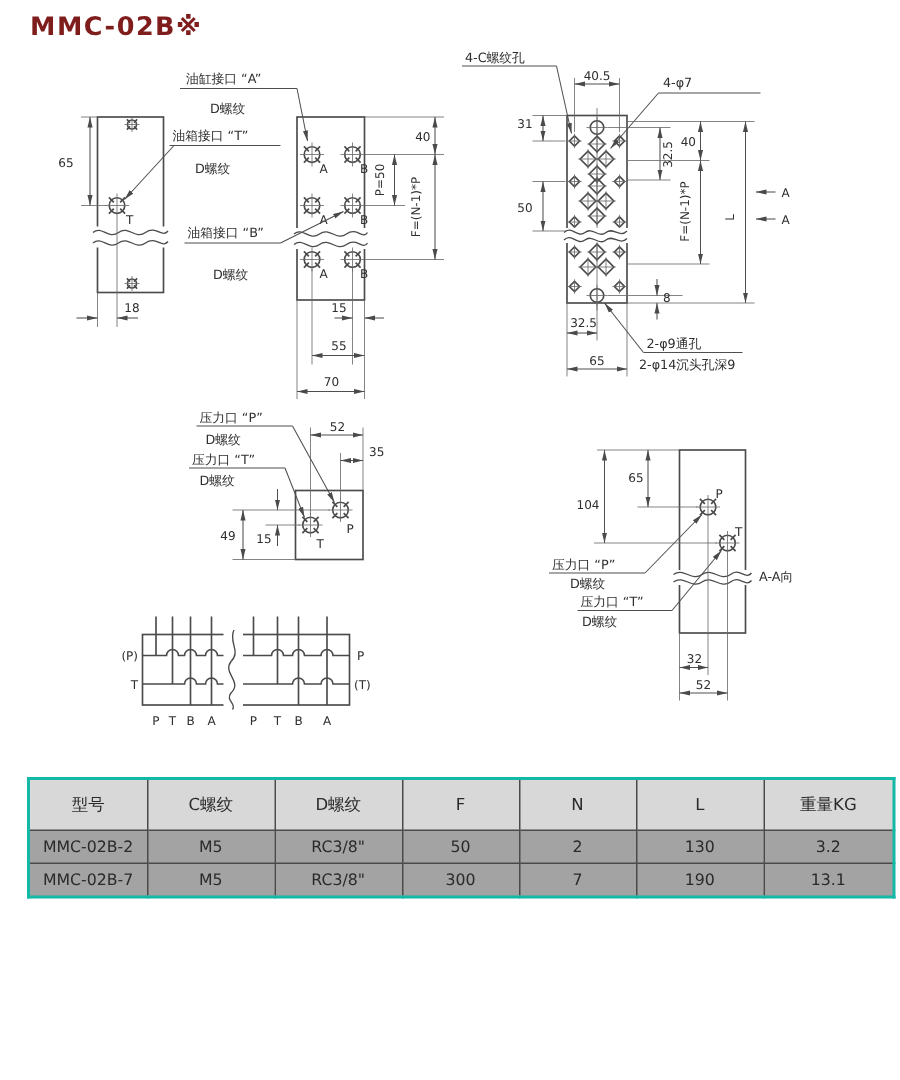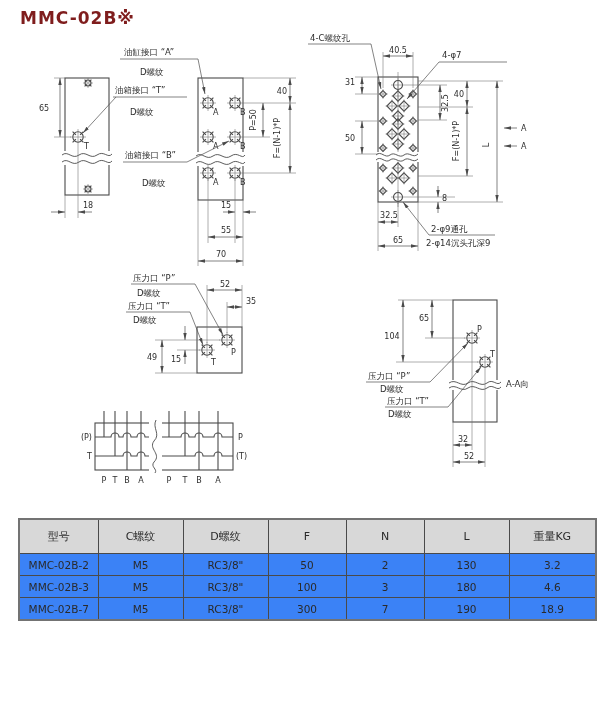--- a/index.html
+++ b/index.html
@@ -14,25 +14,25 @@
   .ext{stroke:#6a6a6a;stroke-width:.55;fill:none;}
   .brk{stroke:#4a4a4a;stroke-width:.9;fill:none;}
   .wh{fill:#ffffff;stroke:none;}
   .dt{font-size:8px;}
   .ct{font-size:8.5px;}
   .pl{font-size:8px;}
   .mid{text-anchor:middle;}
   .end{text-anchor:end;}
   
   #spec-table{left:18px;top:518px;width:577px;border-collapse:collapse;
-      border:2px solid #737373;table-layout:fixed;}
+      border:2px solid #14b8a6;table-layout:fixed;}
   #spec-table th,#spec-table td{border:1.4px solid #4a4a4a;text-align:center;
       font-size:10.5px;color:#2a2a2a;padding:0;}
   #spec-table th{height:33px;background:#d8d8d8;font-weight:normal;font-size:11px;}
-  #spec-table td{height:21px;background:#3b82f6;}
+  #spec-table td{height:21px;background:#a3a3a3;}
 </style>
 </head>
 <body>
 
 <svg width="0" height="0" class="abs" aria-hidden="true">
   <defs>
     <marker id="arw" markerWidth="8" markerHeight="5" refX="7" refY="2" orient="auto-start-reverse" markerUnits="userSpaceOnUse">
       <path d="M0,0.3 L7,2 L0,3.7 Z" fill="#4a4a4a"></path>
     </marker>
 
@@ -486,31 +486,22 @@
     <tr>
       <td>MMC-02B-2</td>
       <td>M5</td>
       <td>RC3/8"</td>
       <td>50</td>
       <td>2</td>
       <td>130</td>
       <td>3.2</td>
     </tr>
     <tr>
-      <td>MMC-02B-3</td>
-      <td>M5</td>
-      <td>RC3/8"</td>
-      <td>100</td>
-      <td>3</td>
-      <td>180</td>
-      <td>4.6</td>
-    </tr>
-    <tr>
       <td>MMC-02B-7</td>
       <td>M5</td>
       <td>RC3/8"</td>
       <td>300</td>
       <td>7</td>
       <td>190</td>
-      <td>18.9</td>
+      <td>13.1</td>
     </tr>
   </tbody>
 </table>
 
 </body></html>

